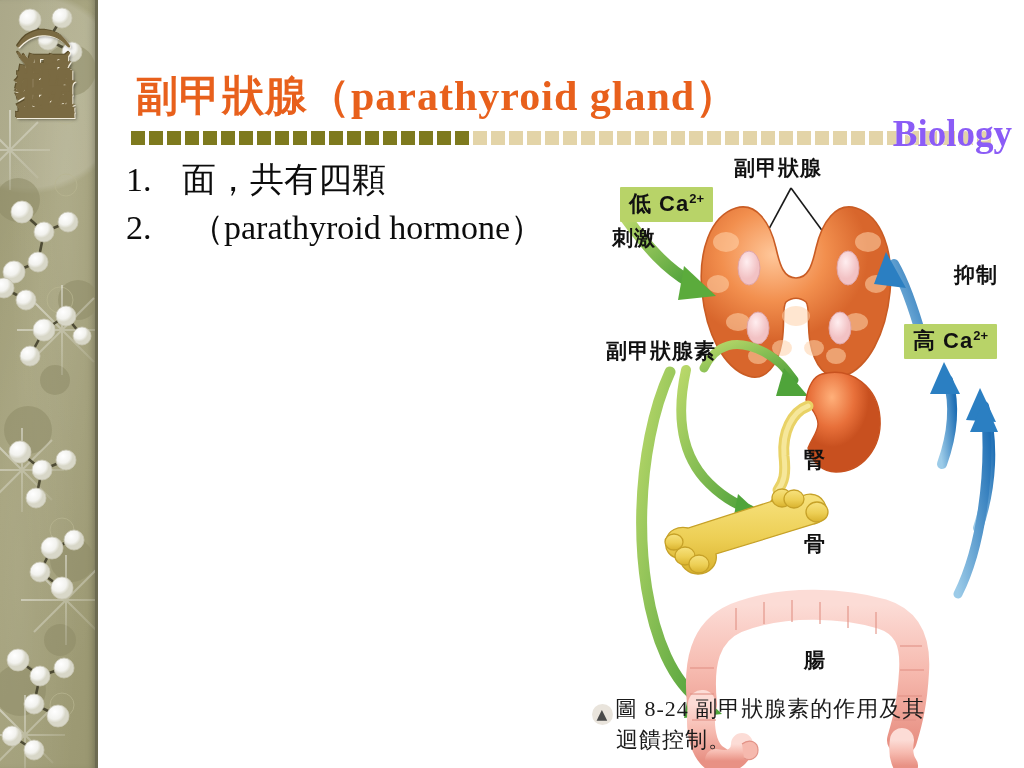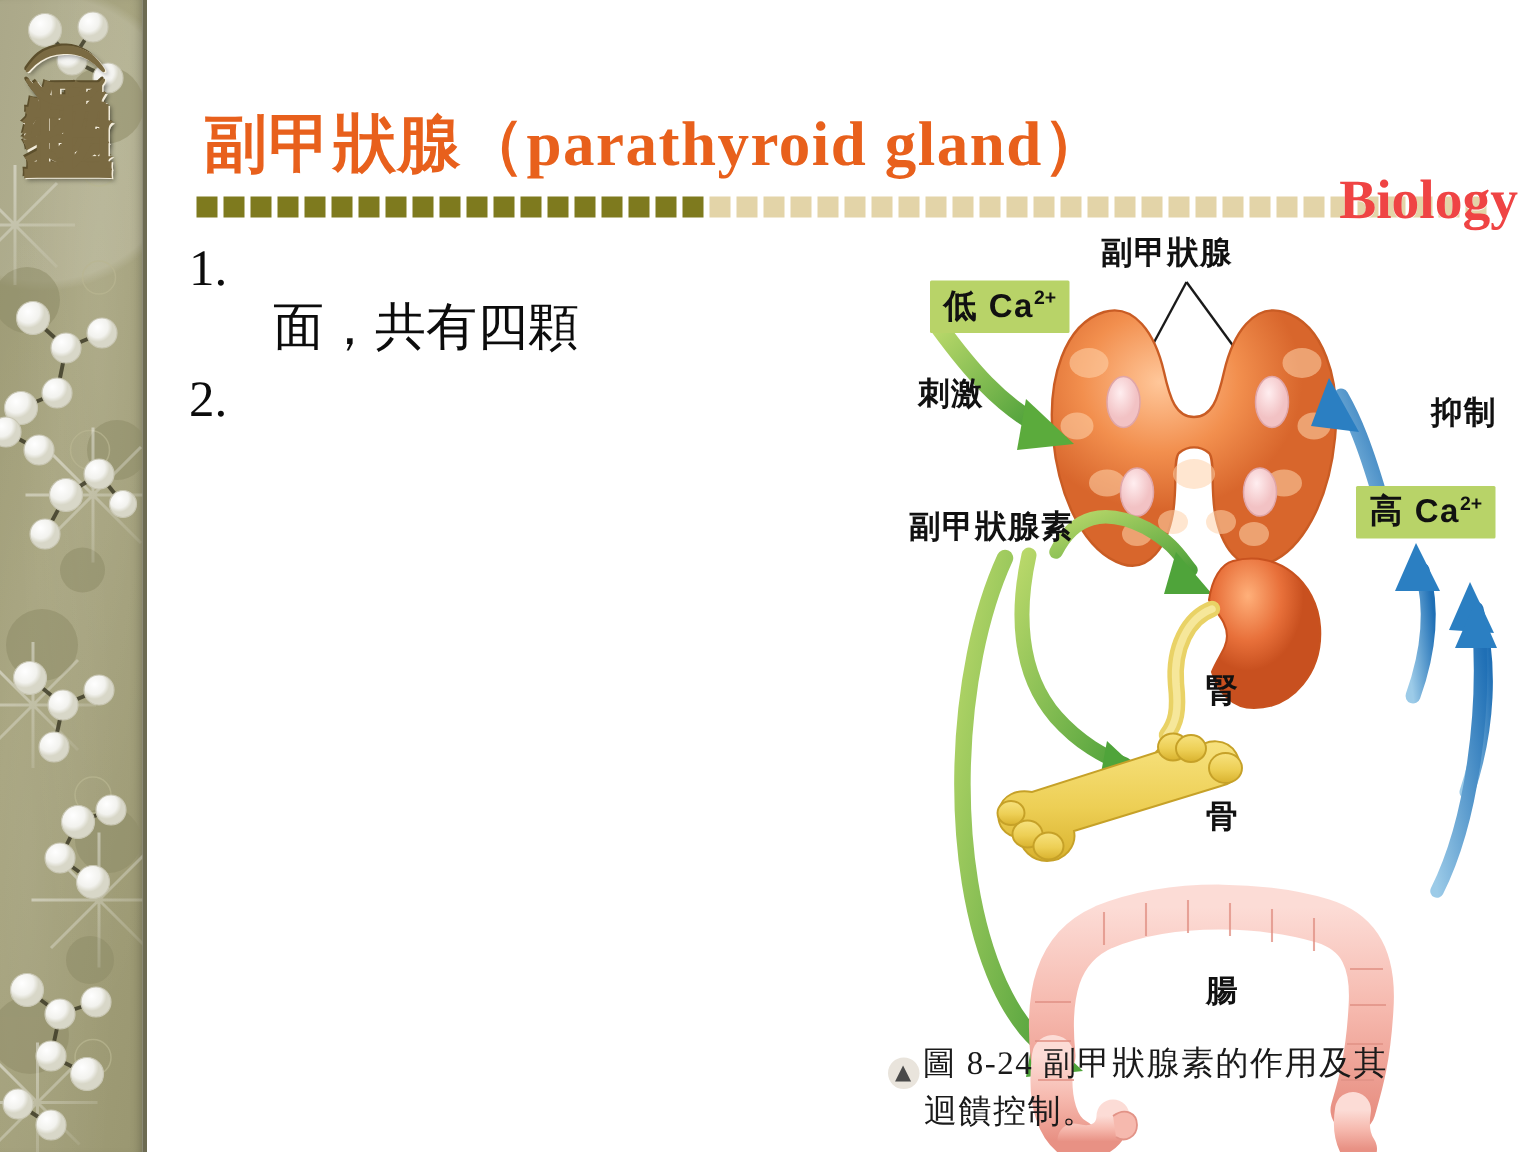--- a/index.html
+++ b/index.html
@@ -96,21 +96,21 @@
   }
 
   
   #wordmark {
     position: absolute;
     right: 12px;
     top: 112px;
     font-family: "Liberation Serif", "DejaVu Serif", serif;
     font-size: 37px;
     font-weight: bold;
-    color: #ef4444;
+    color: #8b5cf6;
     letter-spacing: 0px;
     text-shadow: 0 1px 0 rgba(255,255,255,.8);
   }
 
   
   #body-list {
     position: absolute;
     left: 126px;
     top: 158px;
     width: 490px;
@@ -124,21 +124,21 @@
     margin-bottom: 4px;
   }
   .bullet .num {
     flex: 0 0 auto;
     width: 56px;
     font-size: 34px;
   }
   .bullet .txt {
     flex: 1 1 auto;
   }
-  .bullet .txt .l2 { display:block;margin-top:39px; }
+  .bullet .txt .l2 { display:block; }
   .bullet .txt .l2.ind { padding-left: 8px; }
 
   
   #figure {
     position: absolute;
     left: 586px;
     top: 156px;
     width: 438px;
     height: 612px;
   }
@@ -373,20 +373,21 @@
     <div class="bullet">
       <span class="num">1.</span>
       <span class="txt">
         <span class="l2">面，共有四顆</span>
       </span>
     </div>
 
     <div class="bullet">
       <span class="num">2.</span>
       <span class="txt">
+        <span class="l2 ind">（parathyroid hormone）</span>
       </span>
     </div>
 
   </div>
 
   <div id="figure">
 
     <svg width="438" height="612" viewBox="0 0 438 612">
       <defs>
         <linearGradient id="garrow" x1="0" y1="0" x2="1" y2="1">
@@ -558,21 +559,21 @@
         <path d="M156 588 C164 582 172 586 172 594 C172 602 164 606 158 602" fill="#f6b9ae" stroke="#e29387" stroke-width="1.2"></path>
       </g>
     </svg>
 
     <div class="dlabel" style="left:148px; top:-2px;">副甲狀腺</div>
 
     <div class="dlabel hl" style="left:34px; top:31px;">
       <span>低 Ca</span><span class="sup">2+</span>
     </div>
 
-    <div class="dlabel" style="left:26px; top:92px;">刺激</div>
+    <div class="dlabel" style="left:26px; top:68px;">刺激</div>
 
     <div class="dlabel" style="left:368px; top:105px;">抑制</div>
 
     <div class="dlabel hl" style="left:318px; top:168px;">
       <span>高 Ca</span><span class="sup">2+</span>
     </div>
 
     <div class="dlabel" style="left:20px; top:181px;">副甲狀腺素</div>
 
     <div class="dlabel" style="left:218px; top:290px;">腎</div>

